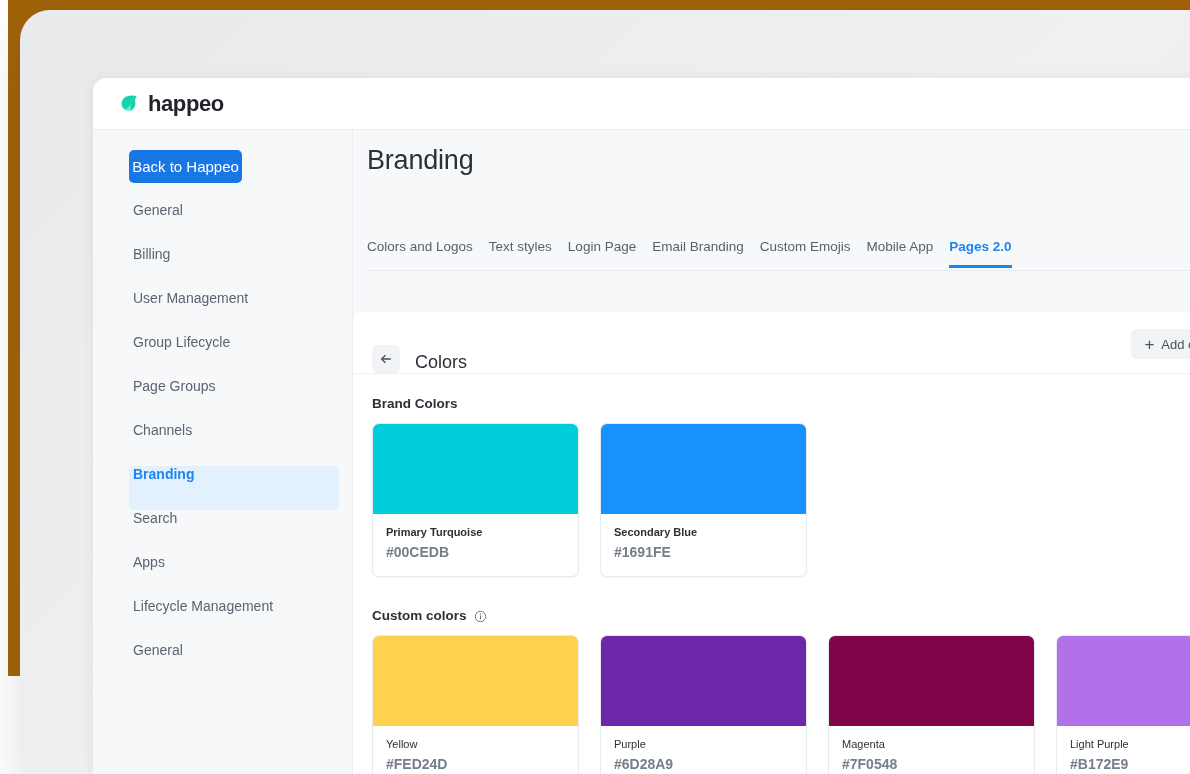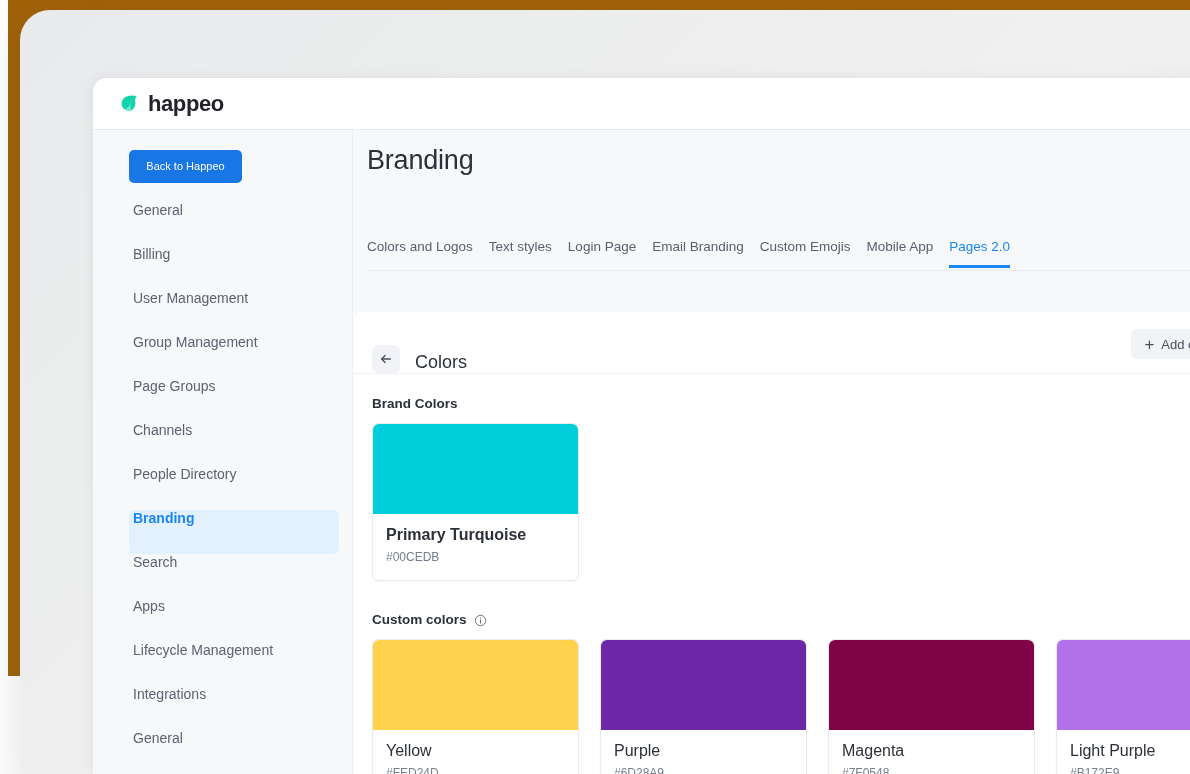--- a/index.html
+++ b/index.html
@@ -86,21 +86,21 @@
   }
   #back-to-happeo {
     display: block;
     margin: 0 0 19px 36px;
     width: 113px;
     height: 33px;
     line-height: 33px;
     text-align: center;
     background: #1976e5;
     color: #ffffff;
-    font-size: 11px;
+    font-size: 15px;
     border-radius: 5px;
     border: none;
     cursor: pointer;
     font-family: "Liberation Sans", sans-serif;
   }
   .nav-item {
     height: 44px;
     margin: 0 0 0 36px;
     width: 210px;
     display: flex;
@@ -147,21 +147,21 @@
     font-size: 13.5px;
     color: #59616e;
     padding-bottom: 10px;
     cursor: pointer;
     white-space: nowrap;
     border-bottom: 3px solid transparent;
     line-height: 1.2;
   }
   .tab.active {
     color: #1a86f0;
-    font-weight: normal;
+    font-weight: bold;
     border-bottom-color: #1a86f0;
     text-align: center;
   }
 
   
   #content-card {
     position: absolute;
     left: 0px; top: 182px;
     width: 845px; height: 462px;
     background: #ffffff;
@@ -229,23 +229,23 @@
     flex: 0 0 207px;
     background: #ffffff;
     border: 1px solid #e8eaee;
     border-radius: 7px;
     overflow: hidden;
     box-shadow: 0 1px 2px rgba(60,66,87,0.05);
     cursor: pointer;
   }
   .swatch-chip { height: 90px; width: 100%; }
   .swatch-meta { padding: 12px 13px 16px 13px; }
-  .swatch-name { font-size: 16px; color: #2c3038; margin-bottom: 6px; }
+  .swatch-name { font-size: 11px; color: #2c3038; margin-bottom: 6px; }
   .swatch-name.bold { font-weight: bold; }
-  .swatch-hex { font-size: 12px; color: #767e8b; }
+  .swatch-hex { font-size: 14px; color: #767e8b; font-weight: bold; }
 
   #custom-section { margin-top: 31px; }
 </style>
 </head>
 <body>
 
 <div id="mockup-frame">
   <div id="device-shell-shadow"></div>
   <div id="device-shell"></div>
 
@@ -271,45 +271,39 @@
         <div class="nav-item">
           <span>General</span>
         </div>
         <div class="nav-item">
           <span>Billing</span>
         </div>
         <div class="nav-item">
           <span>User Management</span>
         </div>
         <div class="nav-item">
-          <span>Group Management</span>
+          <span>Group Lifecycle</span>
         </div>
         <div class="nav-item">
           <span>Page Groups</span>
         </div>
         <div class="nav-item">
           <span>Channels</span>
-        </div>
-        <div class="nav-item">
-          <span>People Directory</span>
         </div>
         <div class="nav-item active">
           <span>Branding</span>
         </div>
         <div class="nav-item">
           <span>Search</span>
         </div>
         <div class="nav-item">
           <span>Apps</span>
         </div>
         <div class="nav-item">
           <span>Lifecycle Management</span>
-        </div>
-        <div class="nav-item">
-          <span>Integrations</span>
         </div>
         <div class="nav-item">
           <span>General</span>
         </div>
       </nav>
 
       <section id="main-area">
         <h1 id="page-title">Branding</h1>
 
         <div id="tab-bar">
@@ -348,20 +342,27 @@
               <div class="swatch-row">
 
                 <div class="swatch-card">
                   <div class="swatch-chip" style="background:#00CEDB"></div>
                   <div class="swatch-meta">
                     <div class="swatch-name bold">Primary Turquoise</div>
                     <div class="swatch-hex">#00CEDB</div>
                   </div>
                 </div>
 
+                <div class="swatch-card">
+                  <div class="swatch-chip" style="background:#1691FE"></div>
+                  <div class="swatch-meta">
+                    <div class="swatch-name bold">Secondary Blue</div>
+                    <div class="swatch-hex">#1691FE</div>
+                  </div>
+                </div>
 
               </div>
             </div>
 
             <div id="custom-section">
               <div class="section-label">
                 <span>Custom colors</span>
                 <span style="display:inline-flex;">
                   <svg width="13" height="13" viewBox="0 0 16 16" fill="none" stroke="#6b7280" stroke-width="1.2">
                     <circle cx="8" cy="8" r="6.4"></circle>

